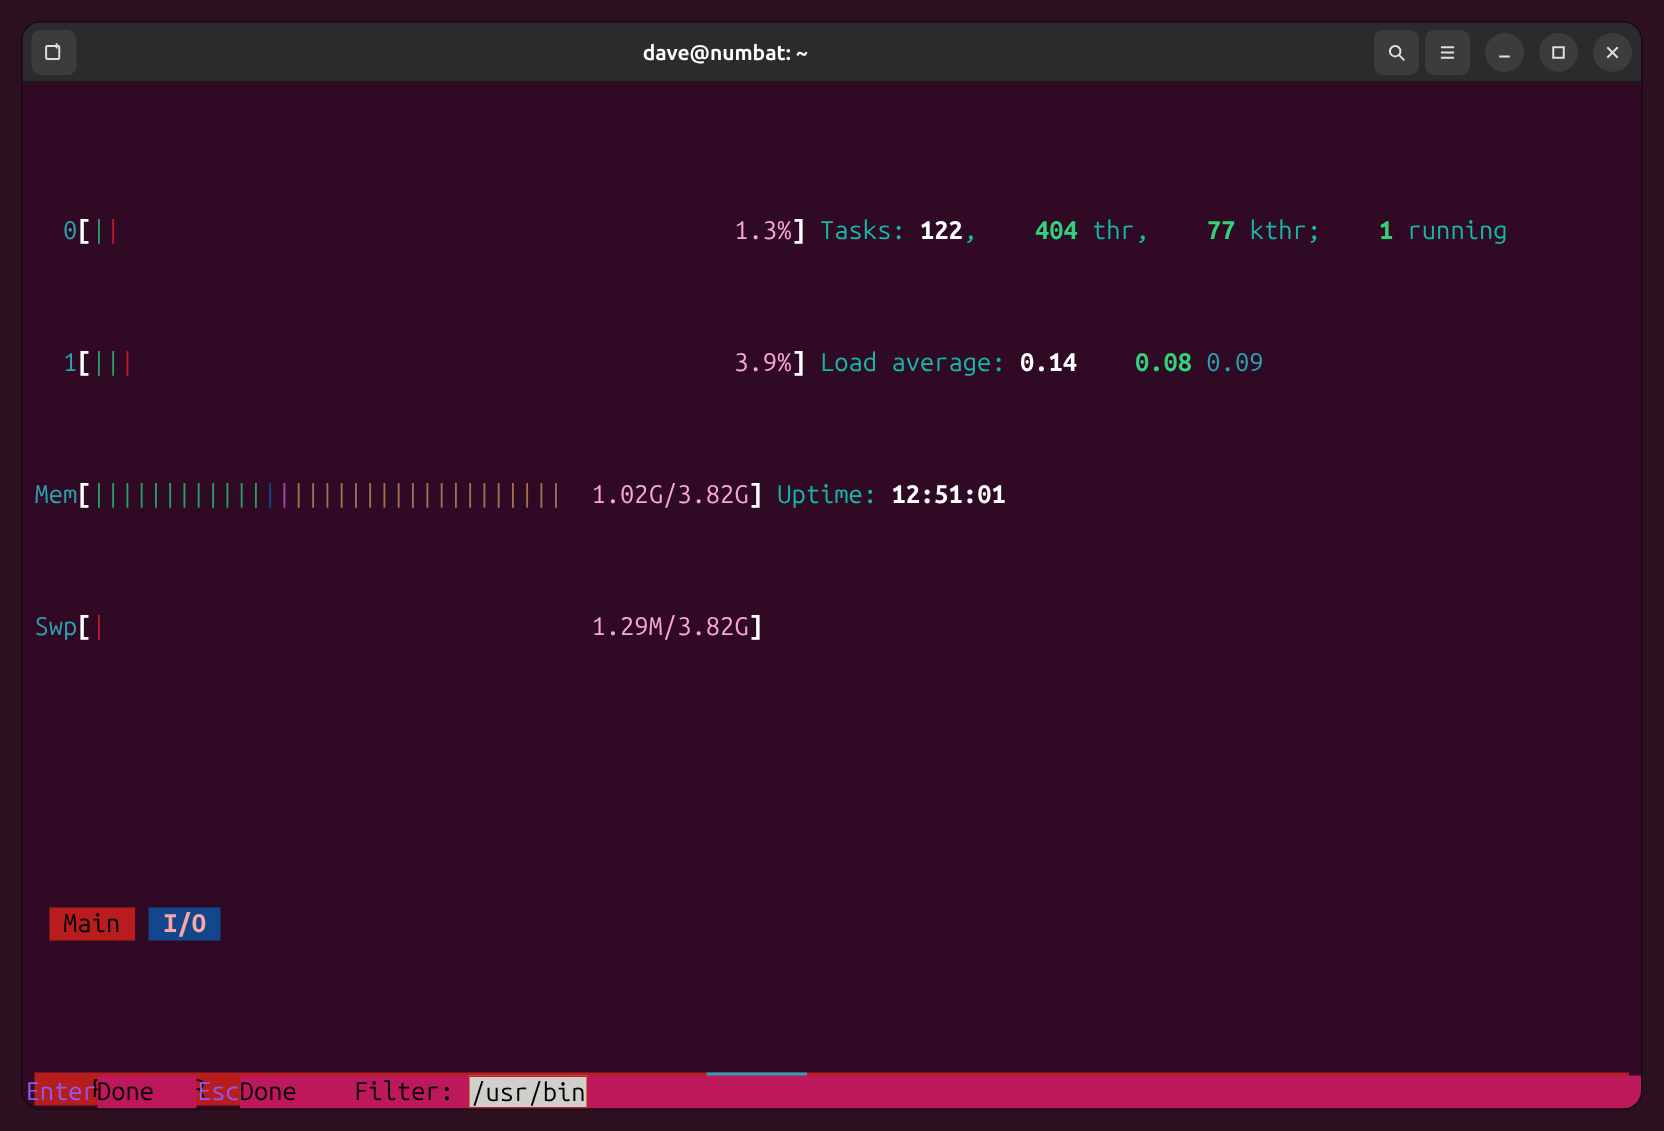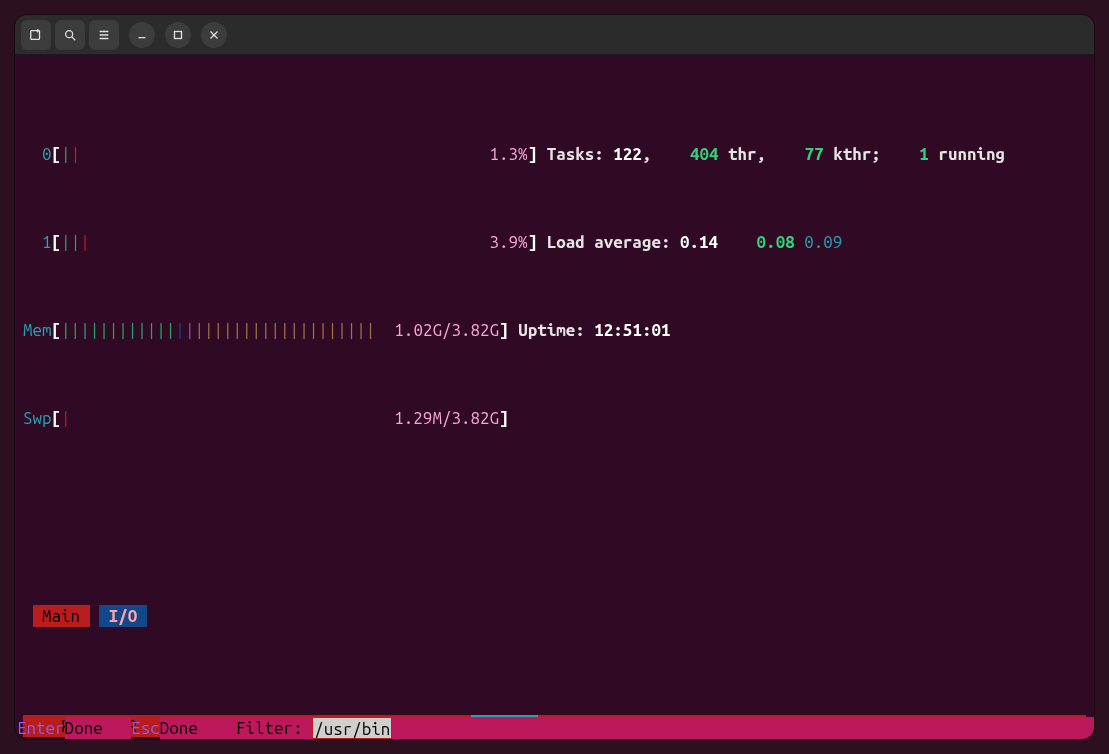--- a/index.html
+++ b/index.html
@@ -59,21 +59,21 @@
   .term {
     padding: 22px 8px 0 8px;
     white-space: pre;
     height: calc(100% - 40px);
     position: relative;
     overflow:hidden;
   }
   .row { height: 22px; display:flex; }
   
   .c-cyan   { color: #2aa1b3; }
-  .c-cyan-b { color: #e5e5e5; font-weight:bold;}
+  .c-cyan-b { color: #14b8a6; font-weight:normal;}
   .c-green  { color: #26a269; }
   .c-green-b{ color: #33d17a; font-weight:bold;margin-left:29px;}
   .c-red    { color: #c01c28; }
   .c-magenta{ color: #a347ba; }
   .c-blue   { color: #12488b; }
   .c-yellow { color: #a2734c; }
   .c-white  { color: #ffffff; font-weight:bold;}
   .c-grey   { color: #8b5cf6; }
   .c-dgrey  { color: #f9a8d4;}
   
@@ -89,20 +89,21 @@
 
 <div class="window">
   <div class="titlebar">
     <div class="tb-btn">
       <svg viewBox="0 0 16 16">
           <rect x="2" y="3" width="10" height="10" rx="1"></rect>
           <line x1="10" y1="1" x2="10" y2="5"></line>
           <line x1="8" y1="3" x2="12" y2="3"></line>
         </svg>
     </div>
+    <div class="title-text">dave@numbat: ~</div>
     <div class="tb-btn">
       <svg viewBox="0 0 16 16">
           <circle cx="7" cy="7" r="4"></circle>
           <line x1="10" y1="10" x2="14" y2="14"></line>
         </svg>
     </div>
     <div class="tb-btn">
       <svg viewBox="0 0 16 16">
           <line x1="3" y1="4" x2="13" y2="4"></line>
           <line x1="3" y1="8" x2="13" y2="8"></line>

